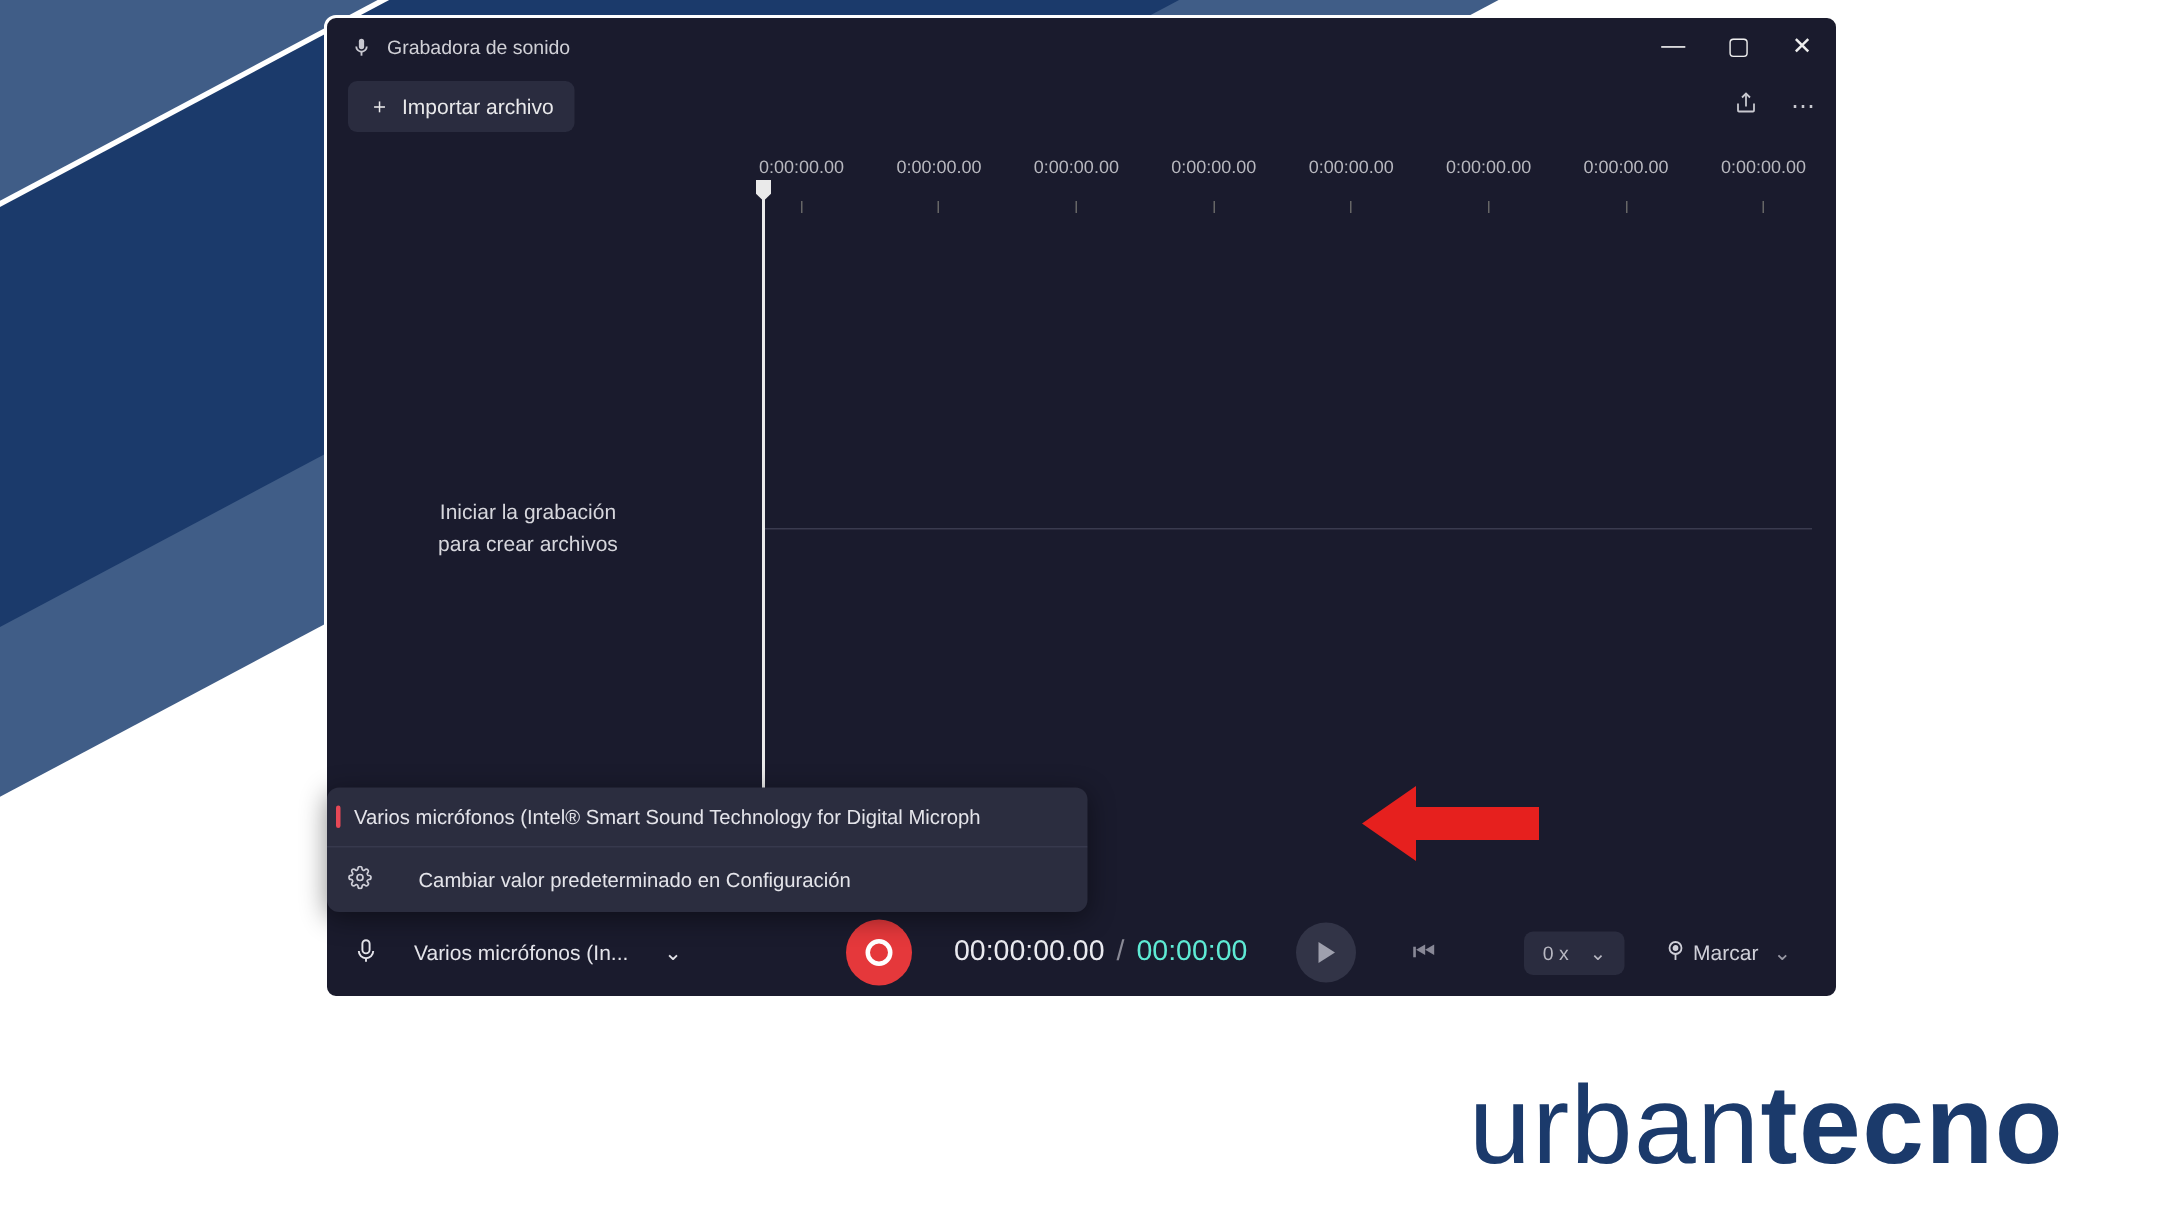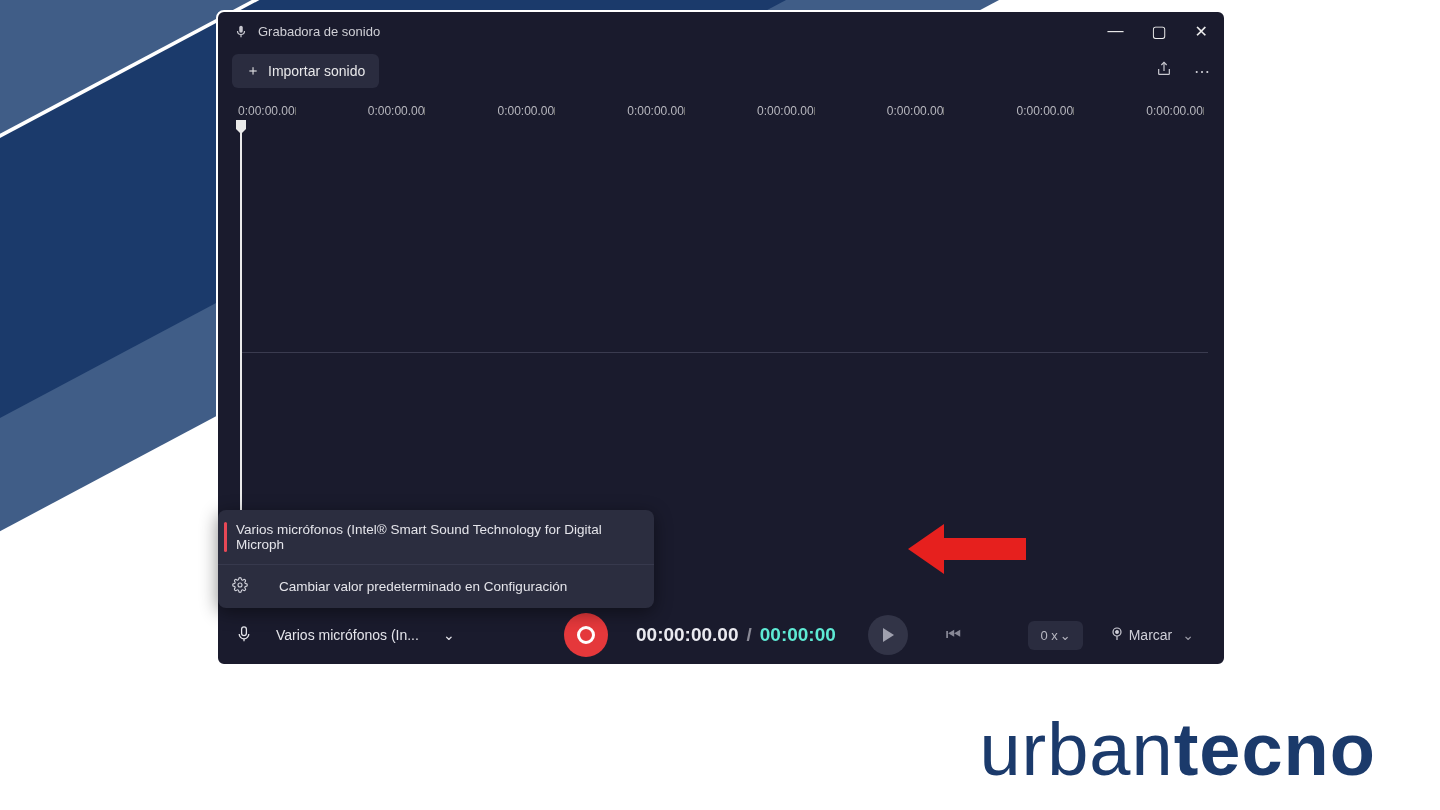--- a/index.html
+++ b/index.html
@@ -25,46 +25,46 @@
     .import-btn { display: flex; align-items: center; gap: 8px; background: #2a2c3f; border: none; color: #e8e8ea; padding: 8px 14px; border-radius: 6px; font-size: 14px; cursor: pointer; }
     .toolbar-right { margin-left: auto; display: flex; gap: 22px; align-items: center; }
     .toolbar-right .icon { color: #c8c8cf; cursor: pointer; }
 
     .body-area { flex: 1; display: flex; position: relative; }
     .sidebar { width: 268px; display: flex; align-items: center; justify-content: center; padding: 20px; }
     .sidebar-text { text-align: center; color: #d6d6dc; font-size: 14px; line-height: 1.5; }
 
     .timeline-area { flex: 1; position: relative; }
     .time-ruler { display: flex; justify-content: space-between; padding: 6px 20px 0 20px; font-size: 12px; color: #b8b8bf; }
-    .ruler-item { display: flex; flex-direction: row; align-items: center; gap: 0; }
+    .ruler-item { display: flex; flex-direction: column; align-items: center; gap: 16px; }
     .tick { width: 1px; height: 8px; background: #666; }
     .playhead { position: absolute; top: 22px; left: 22px; bottom: 0; width: 2px; background: #eaeaea; }
     .playhead-handle { position: absolute; top: 22px; left: 18px; width: 10px; height: 14px; background: #eaeaea; clip-path: polygon(0 0, 100% 0, 100% 65%, 50% 100%, 0 65%); }
     .hline { position: absolute; top: 50%; left: 24px; right: 16px; height: 1px; background: #3a3b4f; }
 
     
-    .popup { position: absolute; left: 0; bottom: 56px; width: 436px; background: #2b2d3f; border-radius: 8px; box-shadow: 0 4px 18px rgba(0,0,0,.45); overflow: hidden; z-index: 20; margin-top: 20px; }
+    .popup { position: absolute; left: 0; bottom: 56px; width: 507px; background: #2b2d3f; border-radius: 8px; box-shadow: 0 4px 18px rgba(0,0,0,.45); overflow: hidden; z-index: 20; margin-top: 20px; }
     .popup-item { display: flex; align-items: center; gap: 10px; padding: 12px 14px; font-size: 13.5px; color: #e4e4ea; cursor: pointer; }
     .popup-item.selected { position: relative; }
     .popup-item.selected::before { content: ""; position: absolute; left: 6px; top: 12px; bottom: 12px; width: 3px; background: #e74856; border-radius: 2px; }
     .popup-item.selected { padding-left: 18px; }
     .popup-item + .popup-item { border-top: 1px solid #37394d; gap: 31px; }
 
     
     .controls { height: 58px; display: flex; align-items: center; padding: 0 18px; gap: 14px; }
     .mic-select { display: flex; align-items: center; gap: 24px; color: #e4e4ea; font-size: 14px; cursor: pointer; flex: 0 0 226px; }
     .record-btn { width: 44px; height: 44px; border-radius: 50%; background: #e5383b; display: flex; align-items: center; justify-content: center; margin-left: 88px; cursor: pointer; }
     .record-inner { width: 18px; height: 18px; border-radius: 50%; border: 3px solid #fff; }
-    .time-display { margin-left: 14px; font-size: 19px; font-weight: 700; color: #eaeaf0; display: flex; gap: 8px; align-items: baseline; }
+    .time-display { margin-left: 14px; font-size: 19px; font-weight: 400; color: #eaeaf0; display: flex; gap: 8px; align-items: baseline; }
     .time-display .sep { color: #8a8a96; }
     .time-display .total { color: #5eead4; text-align: center; }
     .play-btn { width: 40px; height: 40px; border-radius: 50%; background: #323447; display: flex; align-items: center; justify-content: center; margin-left: 18px; cursor: pointer; }
     .play-tri { width: 0; height: 0; border-left: 11px solid #9fa0ae; border-top: 7px solid transparent; border-bottom: 7px solid transparent; margin-left: 2px; }
     .skip-back { margin-left: 24px; color: #888896; cursor: pointer; font-size: 17px; }
-    .speed-btn { margin-left: auto; background: #2a2c3f; color: #b8b8c2; padding: 7px 12px; border-radius: 6px; font-size: 13px; display: flex; align-items: center; gap: 2px; cursor: pointer; }
+    .speed-btn { margin-left: auto; background: #2a2c3f; color: #b8b8c2; padding: 7px 12px; border-radius: 6px; font-size: 13px; display: flex; align-items: center; gap: 14px; cursor: pointer; }
     .mark-btn { display: flex; align-items: center; gap: 4px; color: #cfcfd8; padding: 7px 12px; font-size: 14px; cursor: pointer; }
     .mark-caret { color: #9898a4; margin-left: 6px; }
 
     
     .arrow { position: absolute; top: 504px; left: 690px; width: 120px; height: 66px; z-index: 30; }
     .arrow svg { width: 100%; height: 100%; }
 
     
     .brand { position: absolute; right: 64px; bottom: 18px; font-size: 74px; letter-spacing: 1px; color: #1b3a6b; font-weight: 300; z-index: 2; font-family: 'Segoe UI', sans-serif; }
     .brand .bold { font-weight: 700; }
@@ -96,35 +96,41 @@
     <div class="window-controls">
       <span>—</span>
       <span>▢</span>
       <span>✕</span>
     </div>
   </div>
 
   <div class="toolbar-row">
     <button class="import-btn">
       <span>＋</span>
-      <span>Importar sonido</span>
+      <span>Importar archivo</span>
     </button>
     <div class="toolbar-right">
       <span class="icon">
         <svg class="icon-svg" viewBox="0 0 24 24" fill="none" stroke="#c8c8cf" stroke-width="1.8">
             <path d="M4 12v7a1 1 0 0 0 1 1h14a1 1 0 0 0 1-1v-7"></path>
             <path d="M16 6l-4-4-4 4"></path>
             <line x1="12" y1="2" x2="12" y2="15"></line>
           </svg>
       </span>
       <span class="icon">⋯</span>
     </div>
   </div>
 
   <div class="body-area">
+    <div class="sidebar">
+      <div class="sidebar-text">
+        <div>Iniciar la grabación</div>
+        <div>para crear archivos</div>
+      </div>
+    </div>
 
     <div class="timeline-area">
       <div class="time-ruler">
         <div class="ruler-item">
             <span>0:00:00.00</span>
             <span class="tick"></span>
           </div>
         <div class="ruler-item">
             <span>0:00:00.00</span>
             <span class="tick"></span>

